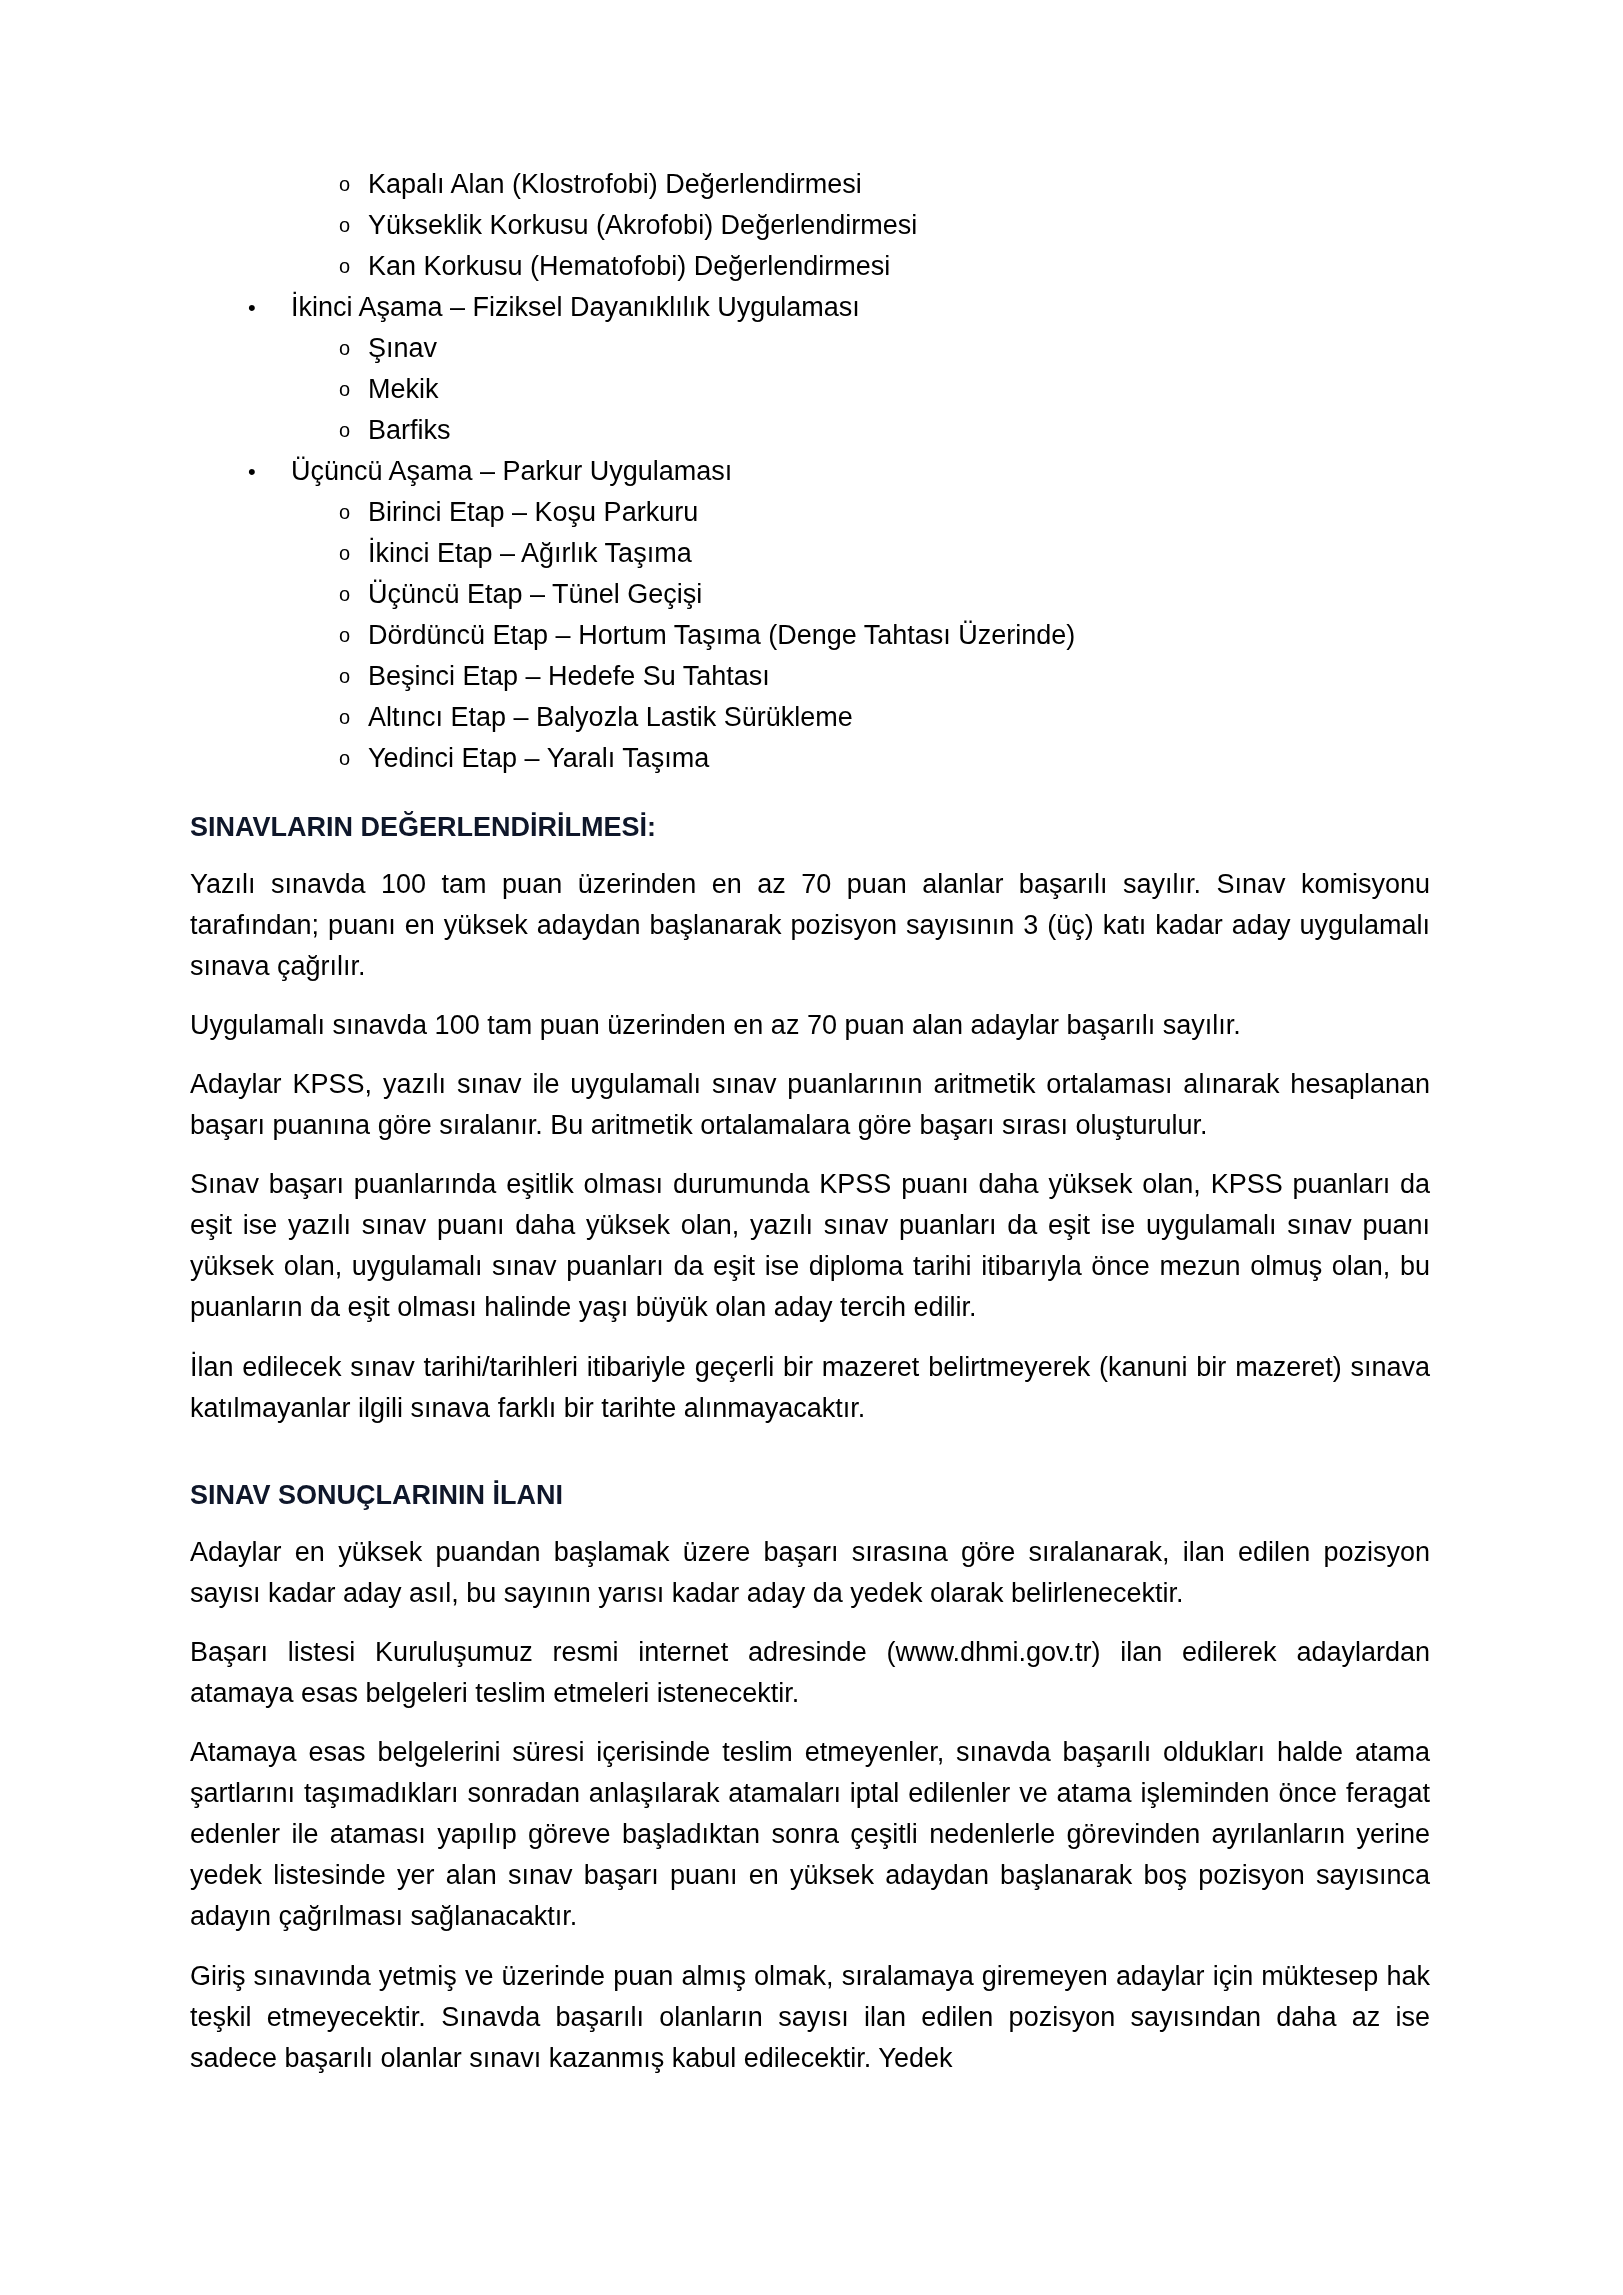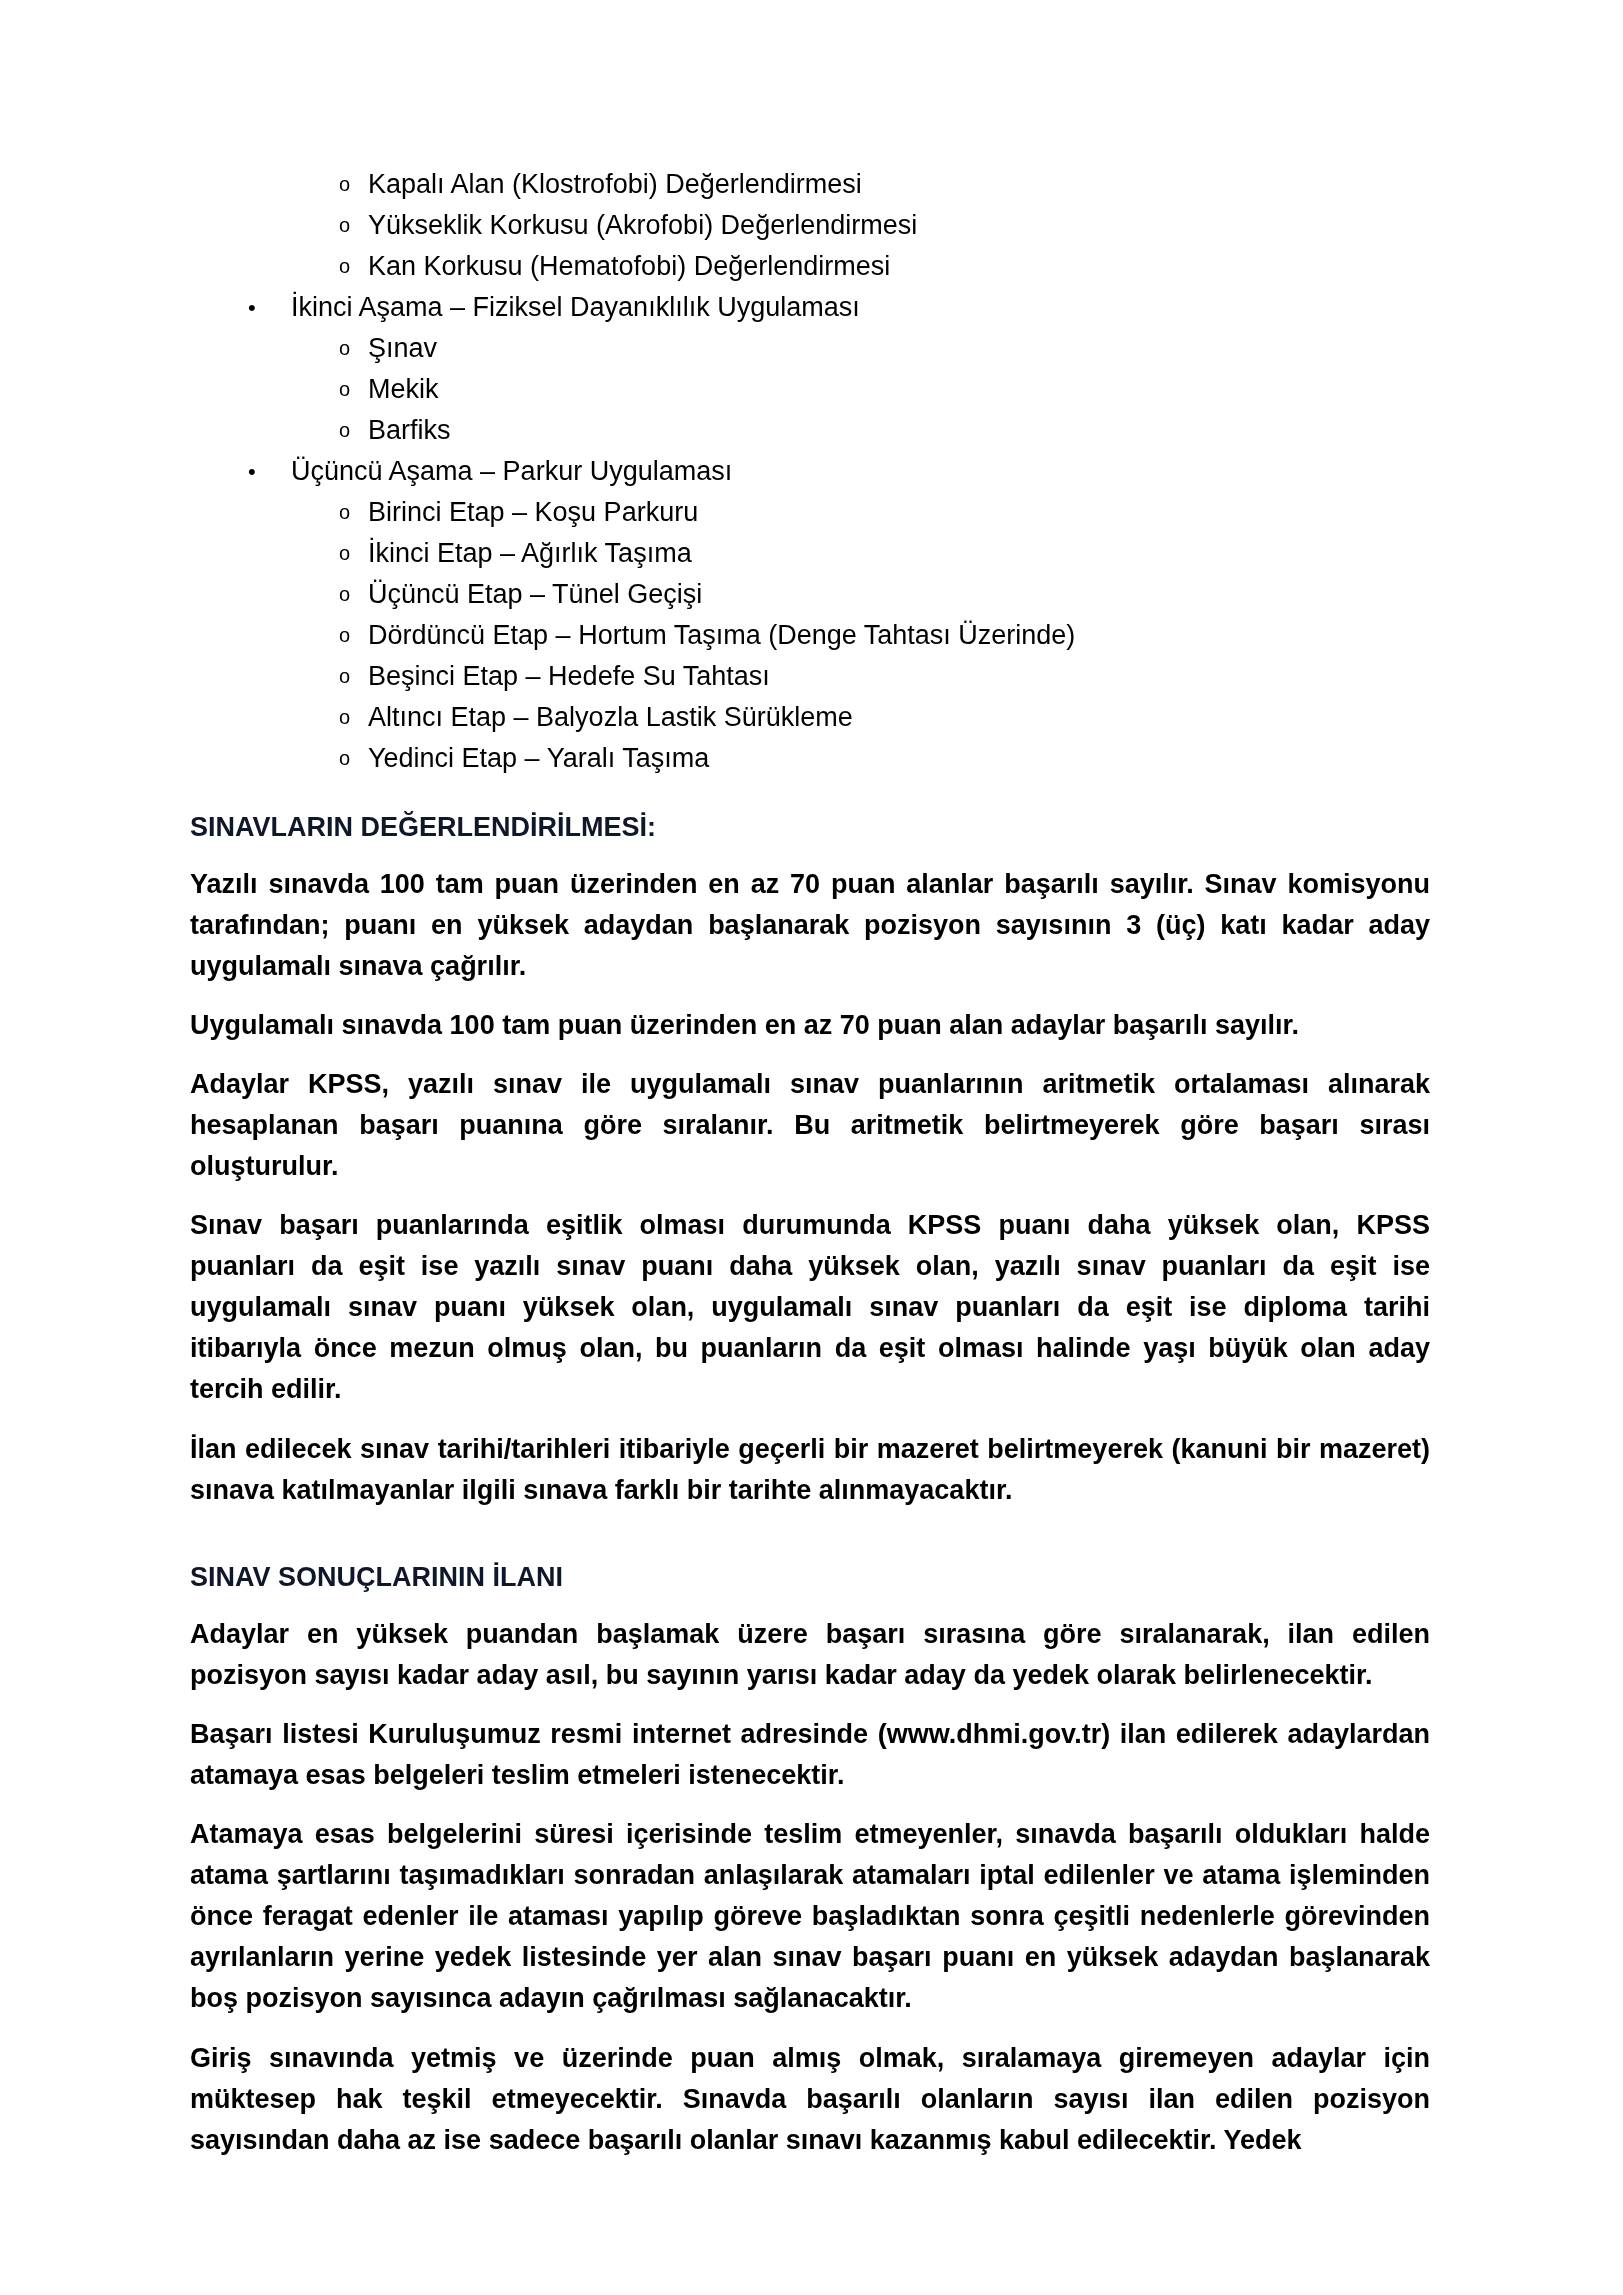--- a/index.html
+++ b/index.html
@@ -80,21 +80,20 @@
   
   p.body-para {
     font-size: 27px;
     line-height: 41px;
     text-align: justify;
     text-justify: inter-word;
     margin: 0 0 18.3px 0;
     padding: 0;
     color: #000;
     hyphens: none;
-    font-weight: bold;
   }
   p.body-para:last-child { margin-bottom: 0; }
 </style>
 </head>
 <body>
 
 <div class="page">
   <div class="content">
 
     <ul class="lvl1">
@@ -168,21 +167,21 @@
         </li>
       </ul>
     </ul>
 
     <div class="gap-before-heading"></div>
     <h2 class="section-heading">SINAVLARIN DEĞERLENDİRİLMESİ:</h2>
     <div class="gap-after-heading"></div>
 
     <p class="body-para">Yazılı sınavda 100 tam puan üzerinden en az 70 puan alanlar başarılı sayılır. Sınav komisyonu tarafından; puanı en yüksek adaydan başlanarak pozisyon sayısının 3 (üç) katı kadar aday uygulamalı sınava çağrılır.</p>
     <p class="body-para">Uygulamalı sınavda 100 tam puan üzerinden en az 70 puan alan adaylar başarılı sayılır.</p>
-    <p class="body-para">Adaylar KPSS, yazılı sınav ile uygulamalı sınav puanlarının aritmetik ortalaması alınarak hesaplanan başarı puanına göre sıralanır. Bu aritmetik belirtmeyerek göre başarı sırası oluşturulur.</p>
+    <p class="body-para">Adaylar KPSS, yazılı sınav ile uygulamalı sınav puanlarının aritmetik ortalaması alınarak hesaplanan başarı puanına göre sıralanır. Bu aritmetik ortalamalara göre başarı sırası oluşturulur.</p>
     <p class="body-para">Sınav başarı puanlarında eşitlik olması durumunda KPSS puanı daha yüksek olan, KPSS puanları da eşit ise yazılı sınav puanı daha yüksek olan, yazılı sınav puanları da eşit ise uygulamalı sınav puanı yüksek olan, uygulamalı sınav puanları da eşit ise diploma tarihi itibarıyla önce mezun olmuş olan, bu puanların da eşit olması halinde yaşı büyük olan aday tercih edilir.</p>
     <p class="body-para">İlan edilecek sınav tarihi/tarihleri itibariyle geçerli bir mazeret belirtmeyerek (kanuni bir mazeret) sınava katılmayanlar ilgili sınava farklı bir tarihte alınmayacaktır.</p>
 
     <div class="gap-before-heading"></div>
     <h2 class="section-heading">SINAV SONUÇLARININ İLANI</h2>
     <div class="gap-after-heading"></div>
 
     <p class="body-para">Adaylar en yüksek puandan başlamak üzere başarı sırasına göre sıralanarak, ilan edilen pozisyon sayısı kadar aday asıl, bu sayının yarısı kadar aday da yedek olarak belirlenecektir.</p>
     <p class="body-para">Başarı listesi Kuruluşumuz resmi internet adresinde (www.dhmi.gov.tr) ilan edilerek adaylardan atamaya esas belgeleri teslim etmeleri istenecektir.</p>
     <p class="body-para">Atamaya esas belgelerini süresi içerisinde teslim etmeyenler, sınavda başarılı oldukları halde atama şartlarını taşımadıkları sonradan anlaşılarak atamaları iptal edilenler ve atama işleminden önce feragat edenler ile ataması yapılıp göreve başladıktan sonra çeşitli nedenlerle görevinden ayrılanların yerine yedek listesinde yer alan sınav başarı puanı en yüksek adaydan başlanarak boş pozisyon sayısınca adayın çağrılması sağlanacaktır.</p>

